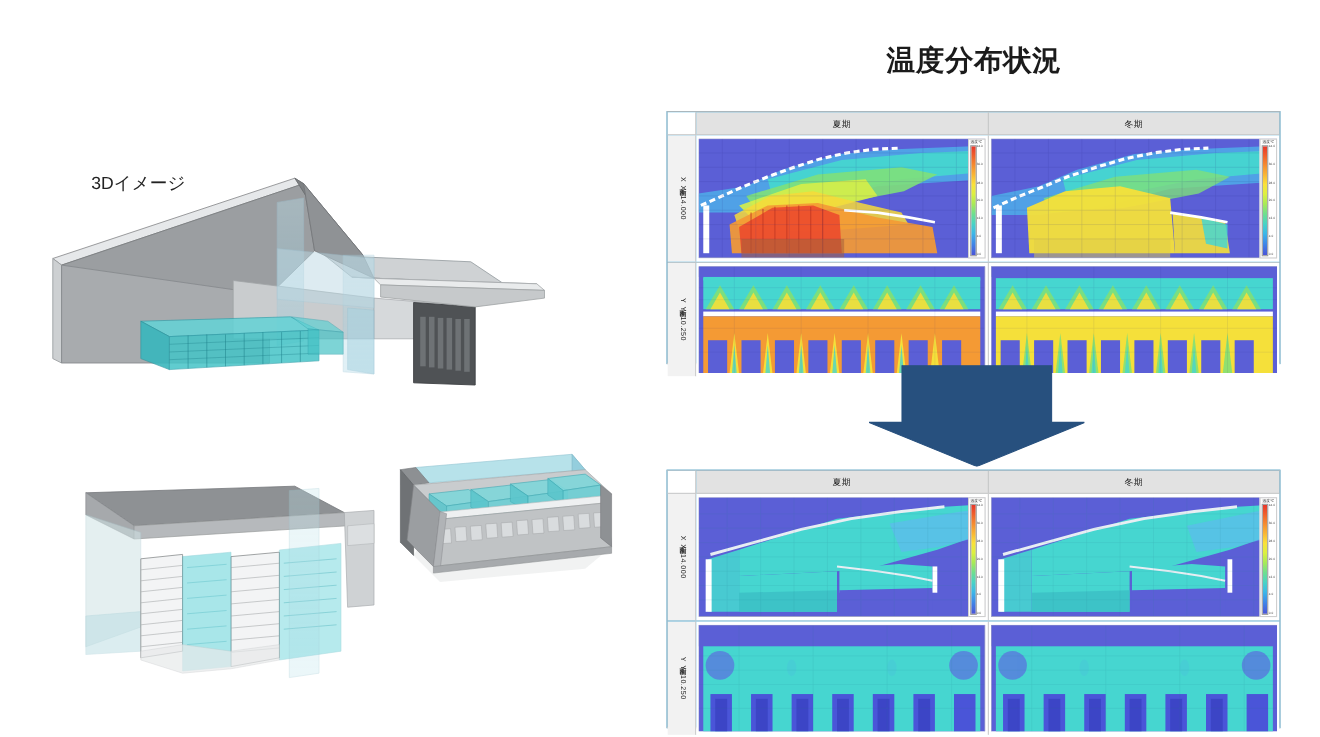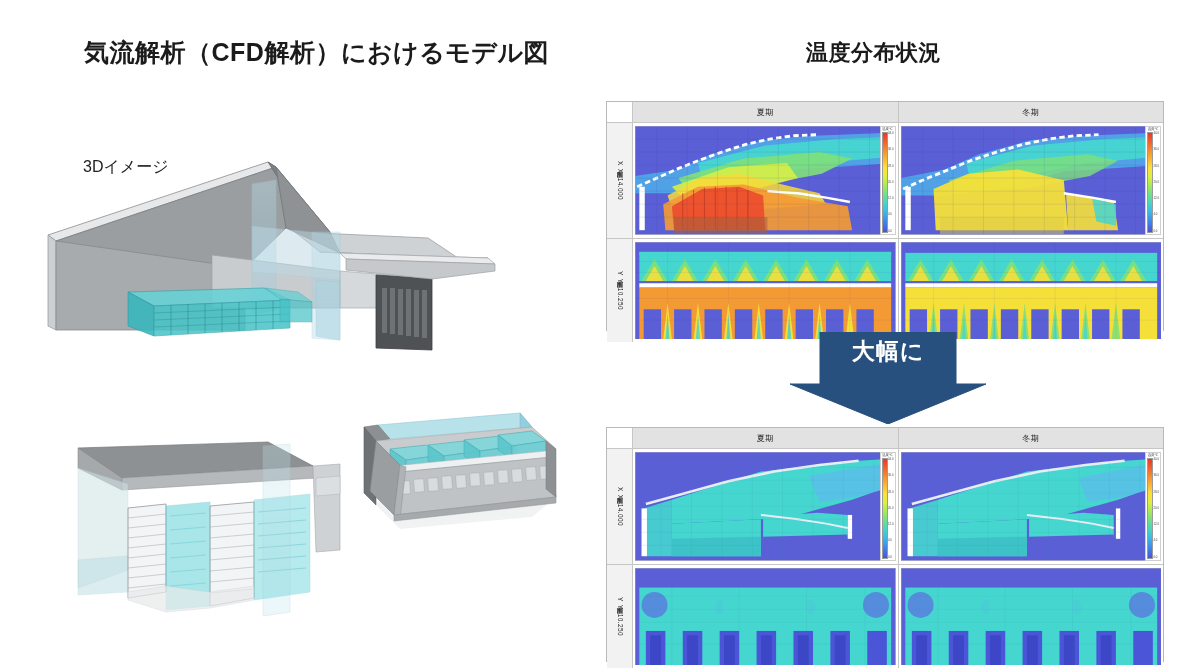--- a/index.html
+++ b/index.html
@@ -12,21 +12,21 @@
   .page { position: relative; width: 1200px; height: 670px; background: #fff; }
 
   
   .h-left {
     position: absolute; left: 84px; top: 36px;
     font-size: 25px; font-weight: 700; color: #1b1b1b;
     letter-spacing: .5px; white-space: nowrap;
   }
   .h-right {
     position: absolute; left: 806px; top: 38px;
-    font-size: 22px; font-weight: 700; color: #1b1b1b;
+    font-size: 26px; font-weight: 700; color: #1b1b1b;
     letter-spacing: .5px; white-space: nowrap;
   }
   .sub-label {
     position: absolute; left: 83px; top: 122px;
     font-size: 16px; color: #222; white-space: nowrap; margin-top: 35px;
   }
 
   
   .art { position: absolute; }
   #art-exterior { left: 40px; top: 140px; width: 470px; height: 240px; }
@@ -110,21 +110,20 @@
     font-size: 23px; font-weight: 700; line-height: 1.18;
     letter-spacing: 1px; pointer-events: none;
   }
   .arrow-text div { display: block; }
 </style>
 </head>
 <body>
 
 <div class="page">
 
-  <div class="h-left">気流解析（CFD解析）におけるモデル図</div>
   <div class="h-right">温度分布状況</div>
   <div class="sub-label">3Dイメージ</div>
 
   <div class="art" id="art-exterior">
     <svg viewBox="0 0 470 240" xmlns="http://www.w3.org/2000/svg">
       <defs>
         <linearGradient id="glassA" x1="0" y1="0" x2="0" y2="1">
           <stop offset="0" stop-color="#b9dbe6" stop-opacity=".75"></stop>
           <stop offset="1" stop-color="#8fc9dd" stop-opacity=".55"></stop>
         </linearGradient>
@@ -597,21 +596,20 @@
       </div>
 
     </div>
   </div>
 
   <div class="arrow-wrap">
     <svg viewBox="0 0 196 92" xmlns="http://www.w3.org/2000/svg">
       <polygon points="30,0 166,0 166,52 196,52 98,92 0,52 30,52" fill="#27507e" stroke="#27507e" stroke-width="1"></polygon>
     </svg>
     <div class="arrow-text">
-      <div>大幅に</div>
     </div>
   </div>
 
   <div class="cfd-panel" id="cfd-after">
     <div class="cfd-head">
       <div class="corner"></div>
       <div class="season">夏期</div>
       <div class="season">冬期</div>
     </div>
     <div class="cfd-body">

